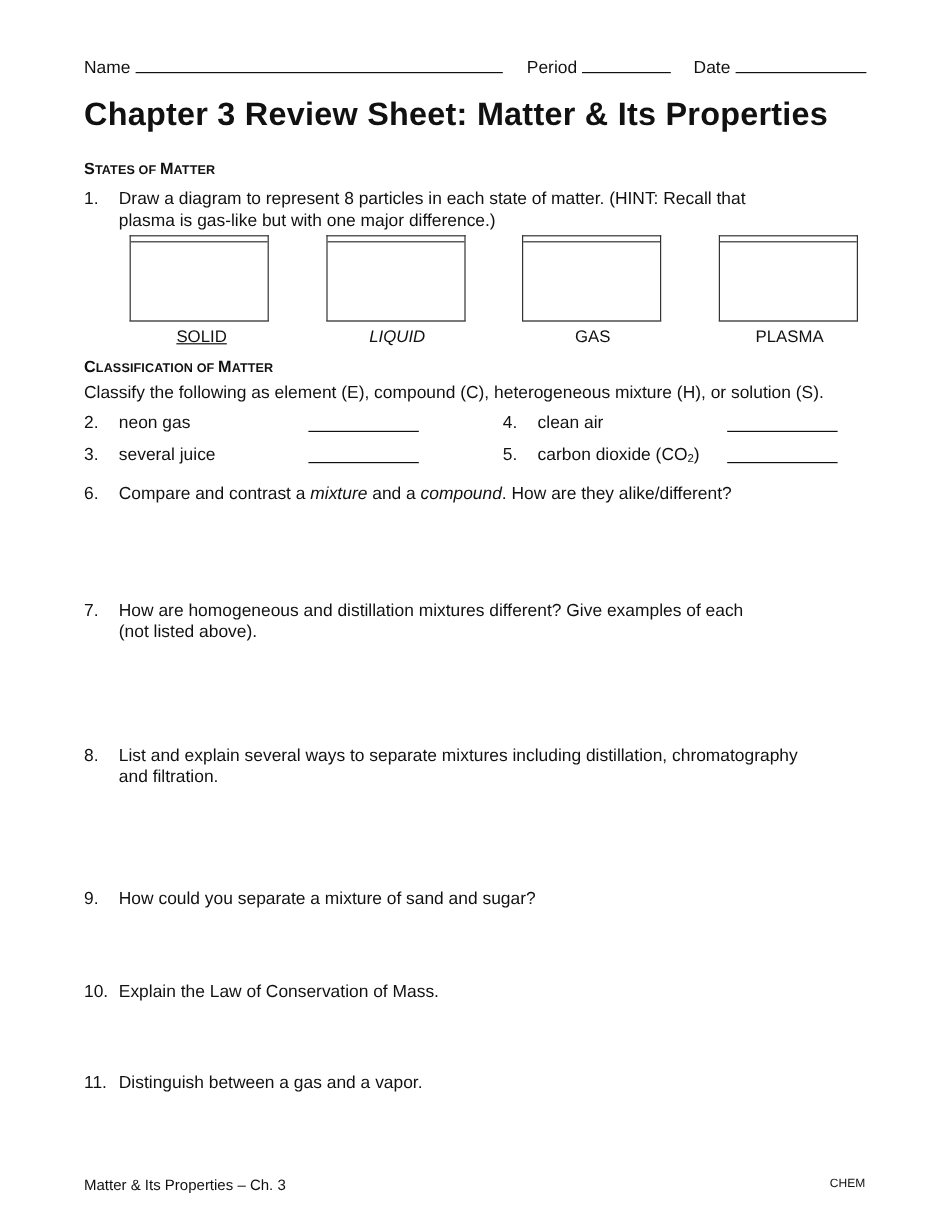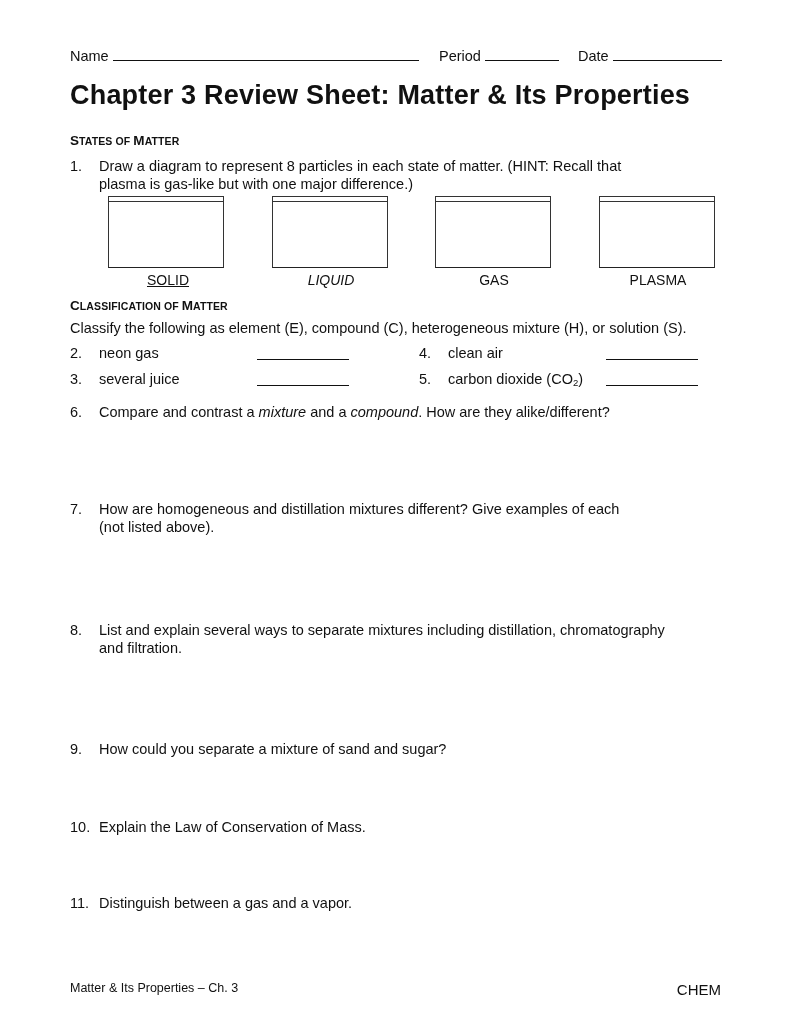--- a/index.html
+++ b/index.html
@@ -101,13 +101,13 @@
 <div class="t qnum" style="top:740px;">9.</div>
 <div class="t qtext" style="top:740px;">How could you separate a mixture of sand and sugar?</div>
 
 <div class="t qnum" style="top:818px;">10.</div>
 <div class="t qtext" style="top:818px;">Explain the Law of Conservation of Mass.</div>
 
 <div class="t qnum" style="top:894px;">11.</div>
 <div class="t qtext" style="top:894px;">Distinguish between a gas and a vapor.</div>
 
 <div class="abs" style="left:70px; top:981px; font-size:12.5px;">Matter &amp; Its Properties – Ch. 3</div>
-<div class="abs" style="right:70px; top:981px; font-size:15px;">CHEM</div>
+<div class="abs" style="right:70px; top:981px; font-size:10px;">CHEM</div>
 
 </body></html>

